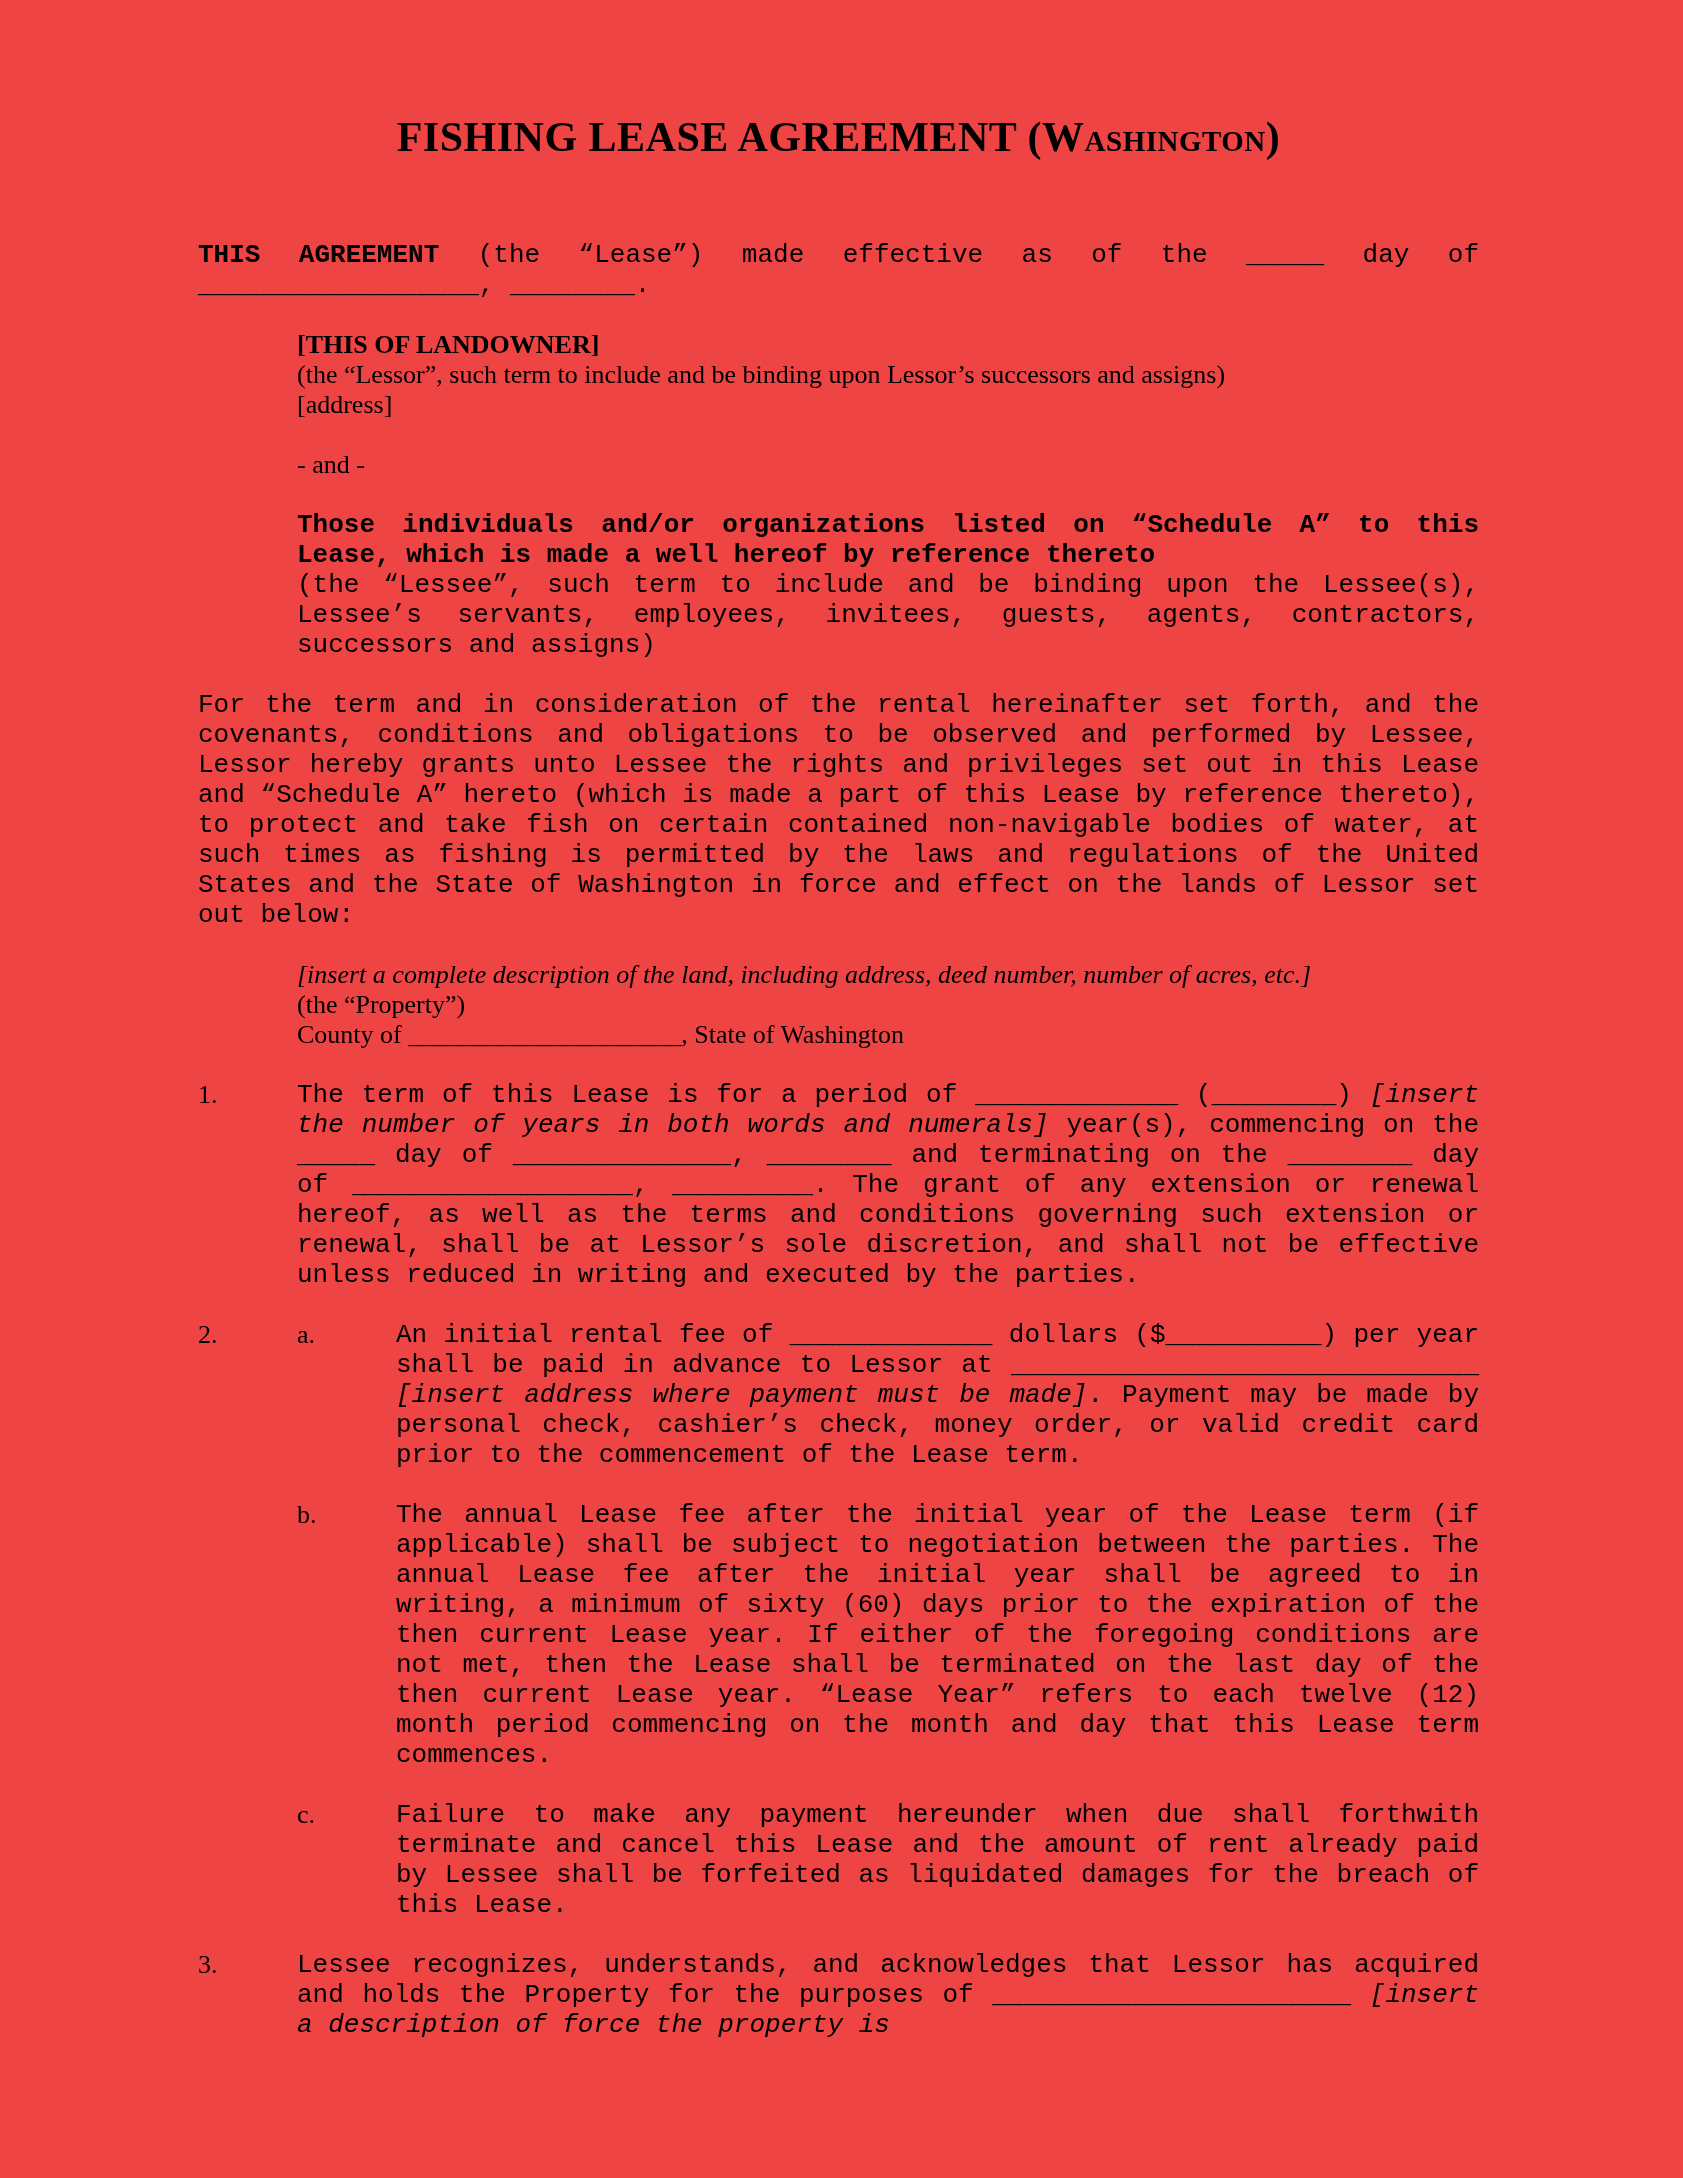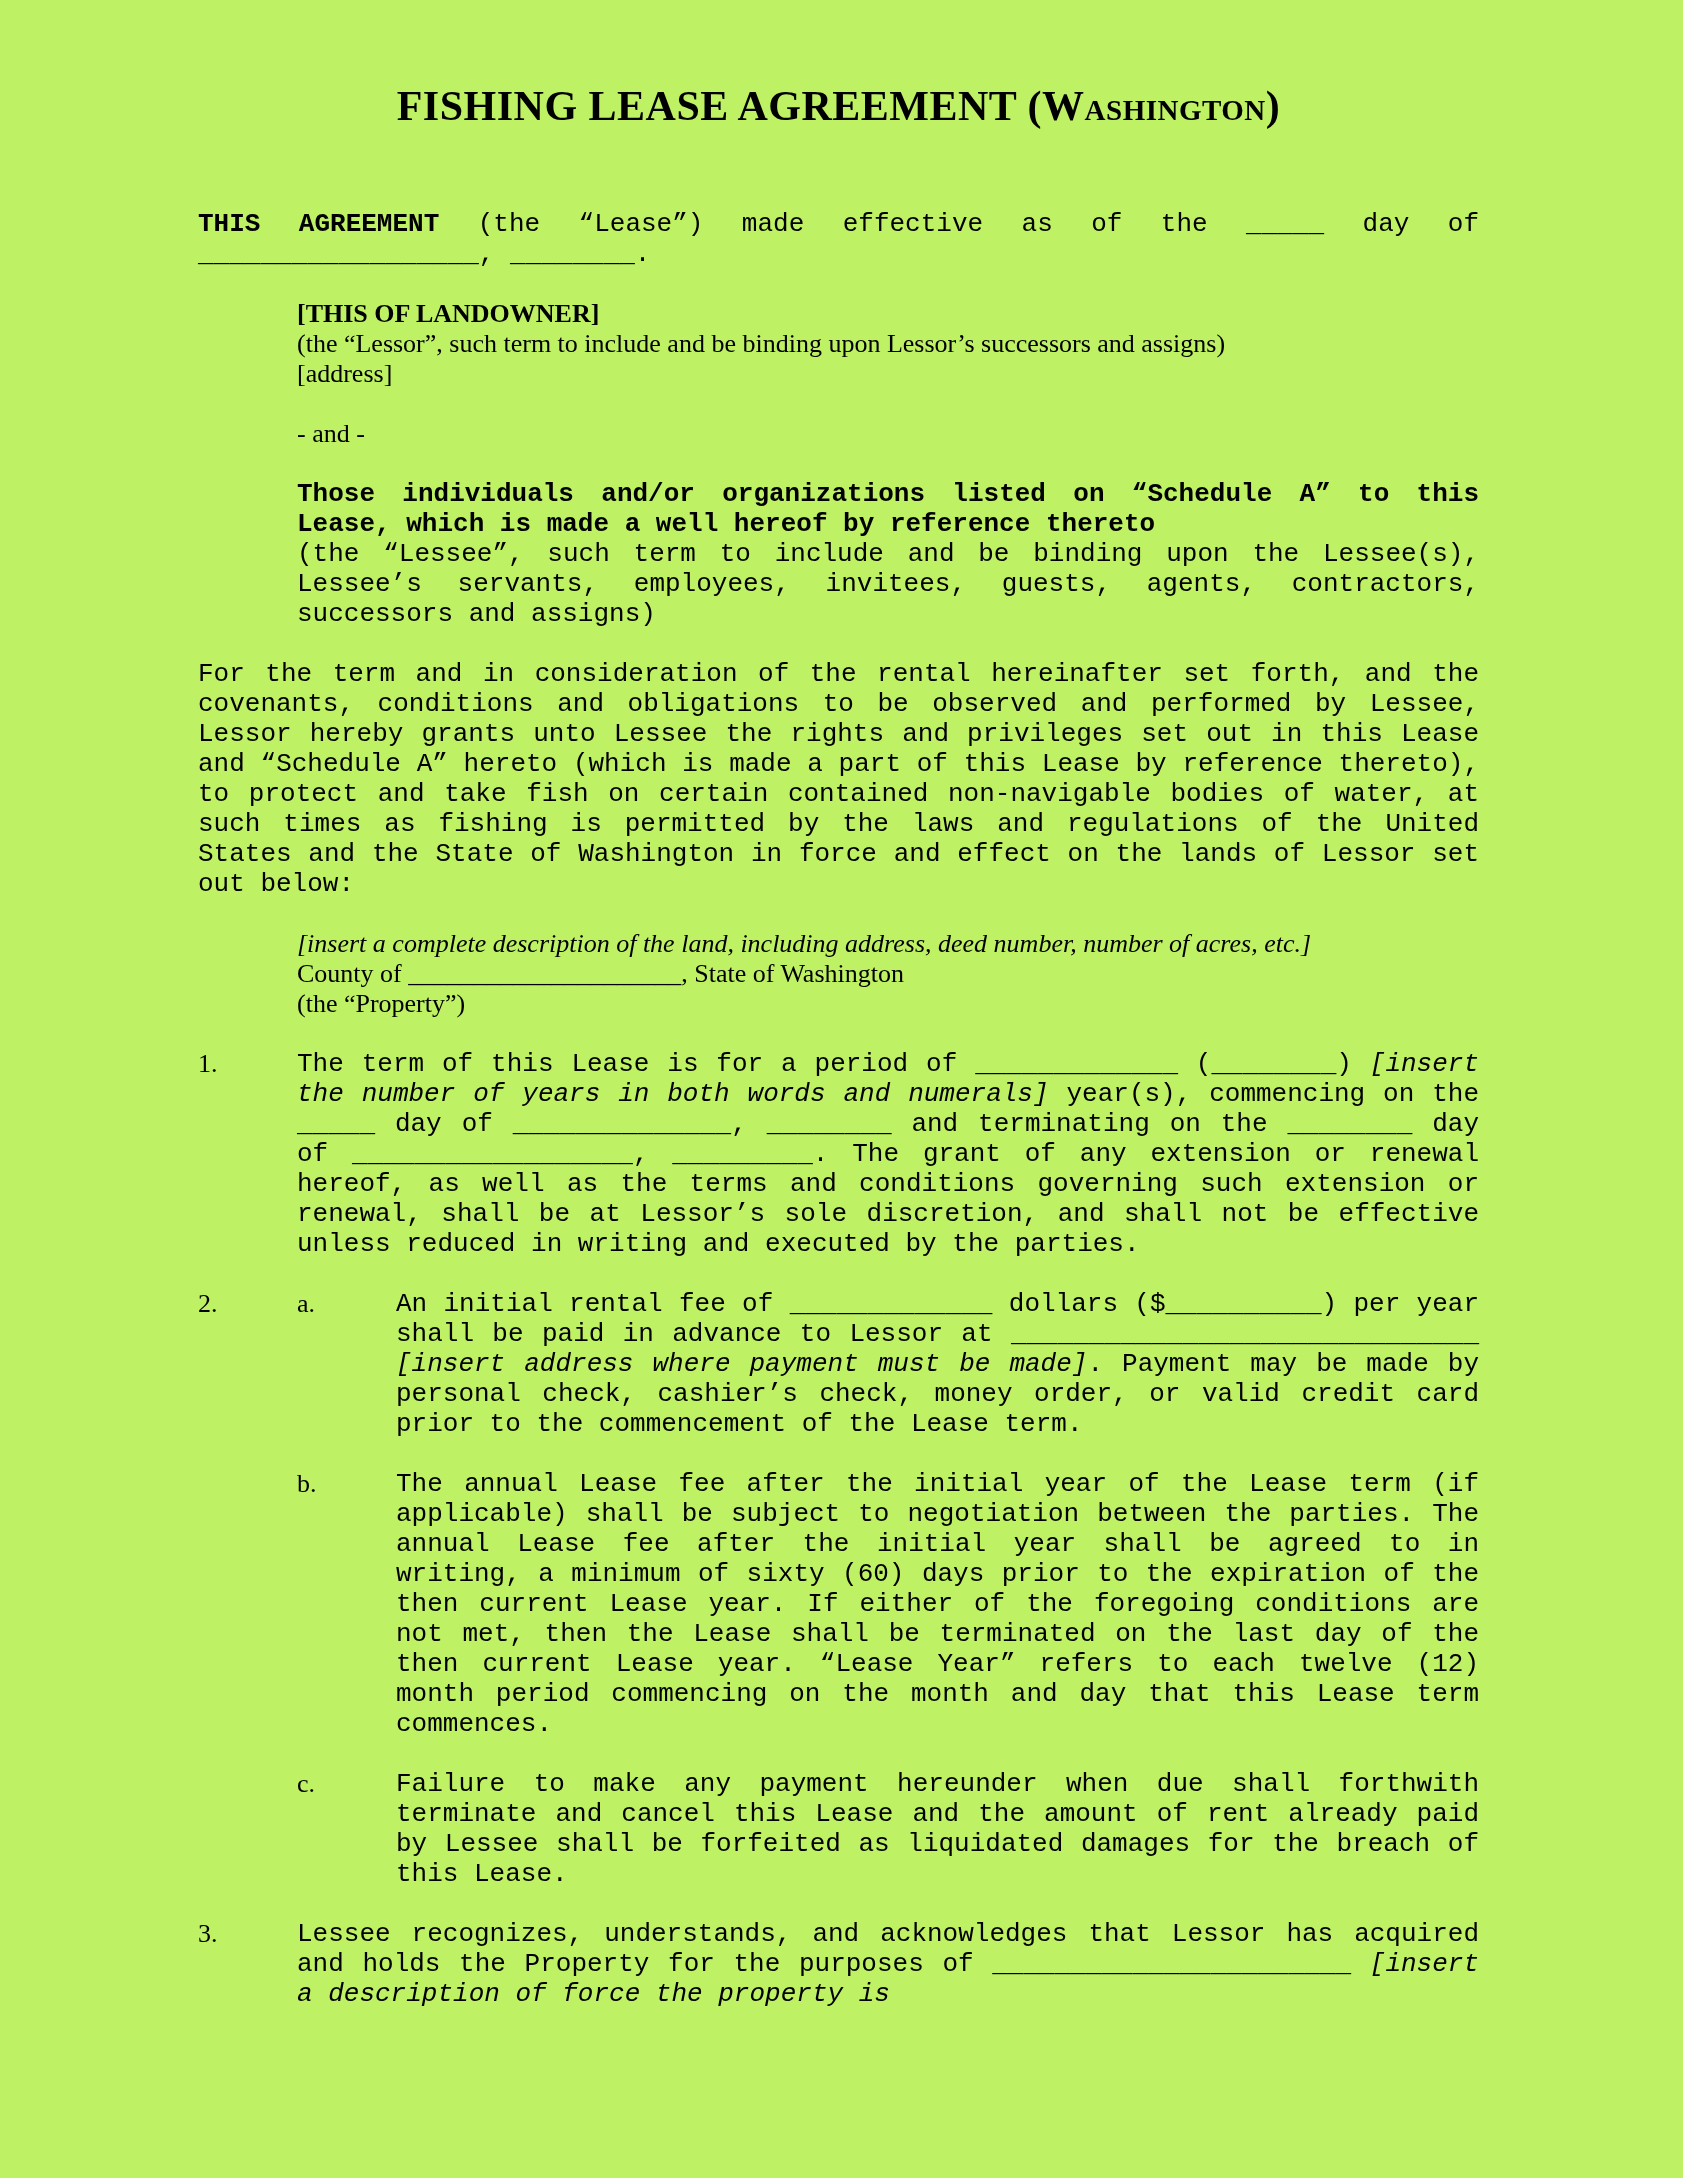--- a/index.html
+++ b/index.html
@@ -4,22 +4,22 @@
 <style>
   * { margin:0; padding:0; box-sizing:border-box; }
   html, body { background:#ffffff; }
   body {
     width:1683px; height:2178px;
     color:#000000;
     font-family:"Liberation Serif", "DejaVu Serif", serif;
   }
   .page {
     width:1683px; height:2178px;
-    background:#bef264;
-    padding:82px 204px 0 198px;
+    background:#ef4444;
+    padding:113px 204px 0 198px;
     overflow:hidden;
   }
   .title {
     font-size:42px;
     line-height:48px;
     font-weight:700;
     font-variant:small-caps;
     text-align:center;
     letter-spacing:0.5px;
     margin-bottom:79px;
@@ -62,22 +62,22 @@
 
   <div class="block indent1">
     <p class="bold just">Those individuals and/or organizations listed on “Schedule A” to this Lease, which is made a well hereof by reference thereto</p>
     <p class="just">(the “Lessee”, such term to include and be binding upon the Lessee(s), Lessee’s servants, employees, invitees, guests, agents, contractors, successors and assigns)</p>
   </div>
 
   <p class="block just">For the term and in consideration of the rental hereinafter set forth, and the covenants, conditions and obligations to be observed and performed by Lessee, Lessor hereby grants unto Lessee the rights and privileges set out in this Lease and “Schedule A” hereto (which is made a part of this Lease by reference thereto), to protect and take fish on certain contained non-navigable bodies of water, at such times as fishing is permitted by the laws and regulations of the United States and the State of Washington in force and effect on the lands of Lessor set out below:</p>
 
   <div class="block indent1">
     <p class="italic">[insert a complete description of the land, including address, deed number, number of acres, etc.]</p>
+    <p>(the “Property”)</p>
     <p>County of _____________________, State of Washington</p>
-    <p>(the “Property”)</p>
   </div>
 
 
   <div class="block item">
     <span class="num">1.</span>
     <p class="itext just"><span>The term of this Lease is for a period of _____________ (________) </span><span class="i">[insert the number of years in both words and numerals]</span><span> year(s), commencing on the _____ day of ______________, ________ and terminating on the ________ day of __________________, _________. The grant of any extension or renewal hereof, as well as the terms and conditions governing such extension or renewal, shall be at Lessor’s sole discretion, and shall not be effective unless reduced in writing and executed by the parties.</span></p>
   </div>
 
   <div class="block item">
     <span class="num">2.</span>

